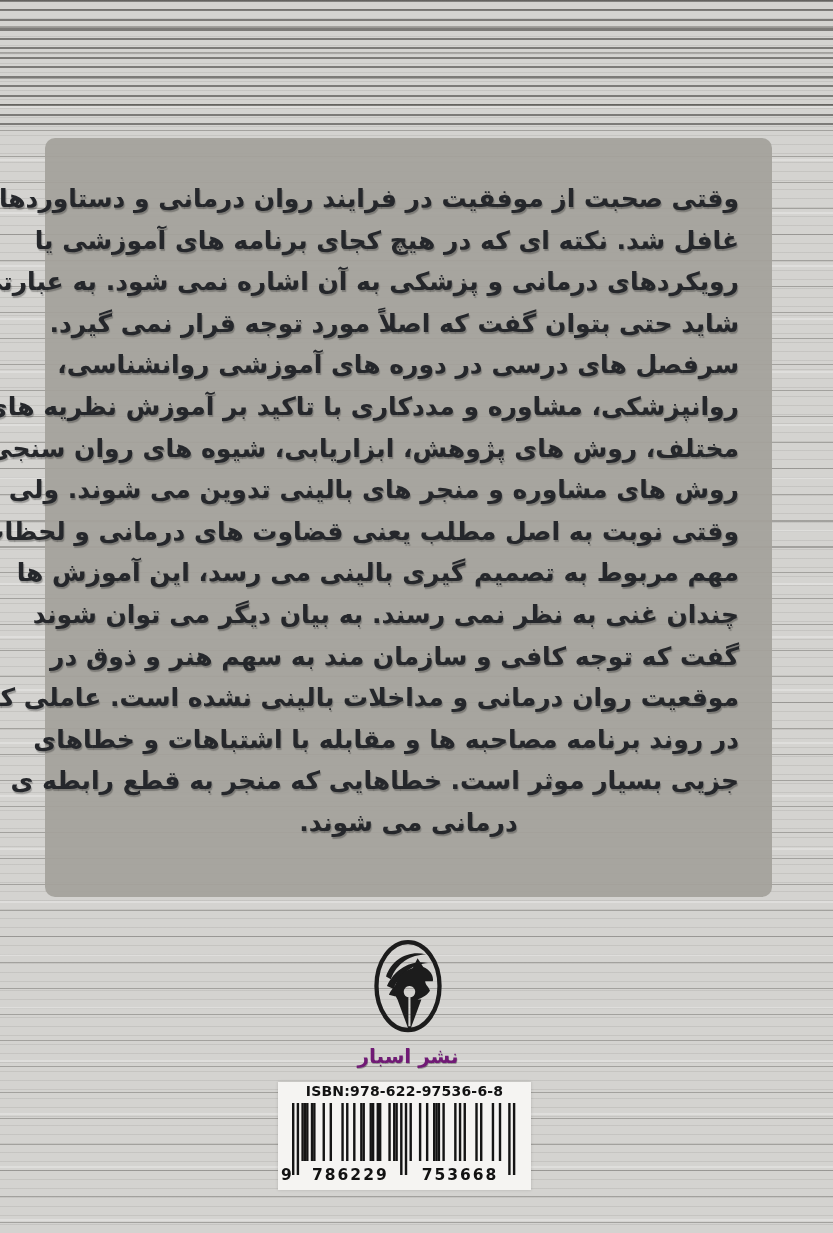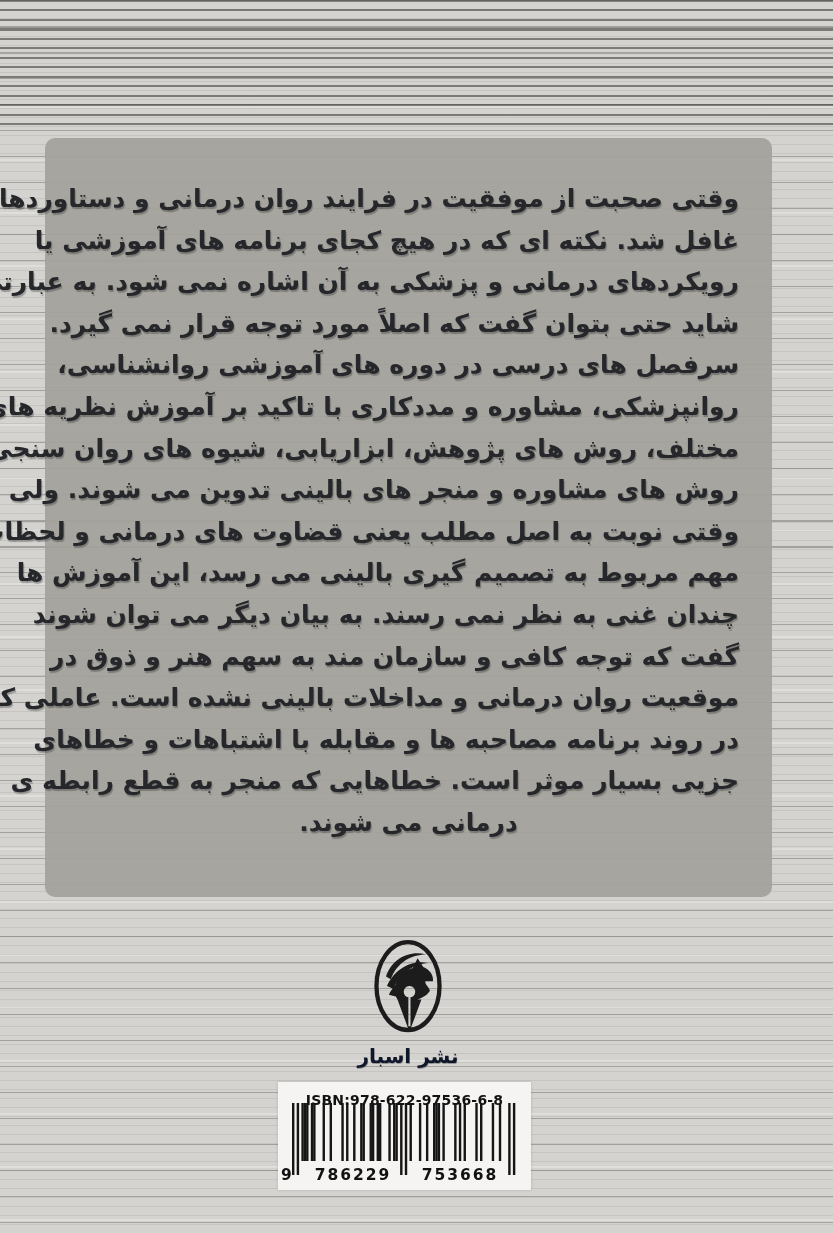--- a/index.html
+++ b/index.html
@@ -31,38 +31,38 @@
     text-shadow:1px 1.5px 1px rgba(25,25,28,0.30);
     white-space:nowrap;overflow:visible;
   }
   .panel-line.center{text-align:right;text-align-last:center;white-space:normal;}
   .logo-block{
     position:absolute;left:0;top:938px;width:816px;
     display:flex;flex-direction:column;align-items:center;
   }
   .logo-svg{display:block;}
   .publisher-name{
-    margin-top:8px;font-size:20px;font-weight:700;color:#0f172a;
+    margin-top:8px;font-size:20px;font-weight:700;color:#701a75;
     direction:rtl;text-shadow:0.5px 1px 0.5px rgba(40,40,40,0.35);
   }
   .barcode-label{
     position:absolute;left:278px;top:1082px;width:253px;height:108px;
     background:#f5f4f2;box-shadow:0 0 3px rgba(0,0,0,0.15);
   }
   .isbn-text{
-    position:absolute;top:10px;left:0;width:100%;text-align:center;
+    position:absolute;top:1px;left:0;width:100%;text-align:center;
     font-size:14px;font-weight:700;color:#121212;letter-spacing:0.2px;
   }
   .bars-wrap{position:absolute;left:14px;top:21px;width:224px;height:74px;}
   .bc-digit{
     position:absolute;font-size:15.5px;font-weight:700;color:#121212;
     letter-spacing:2px;
   }
   .bc-lead{left:3px;bottom:6px;letter-spacing:0;}
-  .bc-g1{left:27px;bottom:6px;width:96px;text-align:center;}
+  .bc-g1{left:34px;bottom:6px;width:96px;text-align:left;}
   .bc-g2{left:134px;bottom:6px;width:96px;text-align:center;}
 </style>
 </head>
 <body>
 
 <div class="cover">
 
   <div class="top-band"></div>
 
   <div class="panel" dir="rtl">

